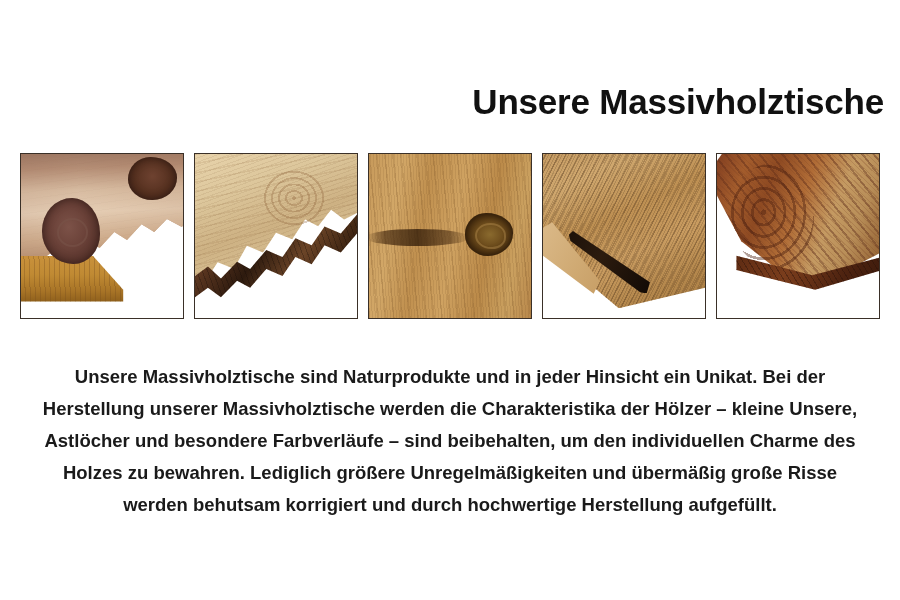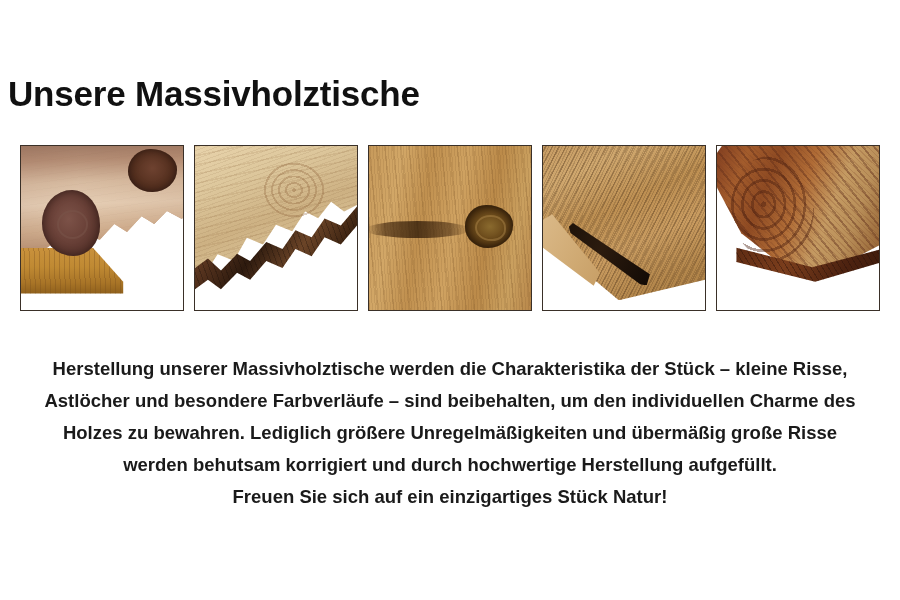--- a/index.html
+++ b/index.html
@@ -19,26 +19,26 @@
 
   .page {
     width: 900px;
     height: 600px;
     background: #ffffff;
     position: relative;
   }
 
   
   .title {
-    text-align: left;
+    text-align: right;
     font-size: 35px;
     font-weight: bold;
     letter-spacing: -0.2px;
     color: #111111;
-    margin: 8px;
+    margin: 16px;
     padding-top: 68px;
     line-height: 1.05;
   }
 
   
   .gallery {
     position: absolute;
     top: 137px;
     left: 20px;
     width: 860px;
@@ -286,20 +286,20 @@
       <div class="img">
         <div class="top5"></div>
         <div class="swirl5"></div>
         <div class="edge5"></div>
       </div>
     </div>
 
   </div>
 
   <div class="body-copy">
-    <p>Herstellung unserer Massivholztische werden die Charakteristika der Stück – kleine Risse,</p>
+    <p>Unsere Massivholztische sind Naturprodukte und in jeder Hinsicht ein Unikat. Bei der</p>
+    <p>Herstellung unserer Massivholztische werden die Charakteristika der Hölzer – kleine Unsere,</p>
     <p>Astlöcher und besondere Farbverläufe – sind beibehalten, um den individuellen Charme des</p>
     <p>Holzes zu bewahren. Lediglich größere Unregelmäßigkeiten und übermäßig große Risse</p>
     <p>werden behutsam korrigiert und durch hochwertige Herstellung aufgefüllt.</p>
-    <p>Freuen Sie sich auf ein einzigartiges Stück Natur!</p>
   </div>
 
 </div>
 
 </body></html>

